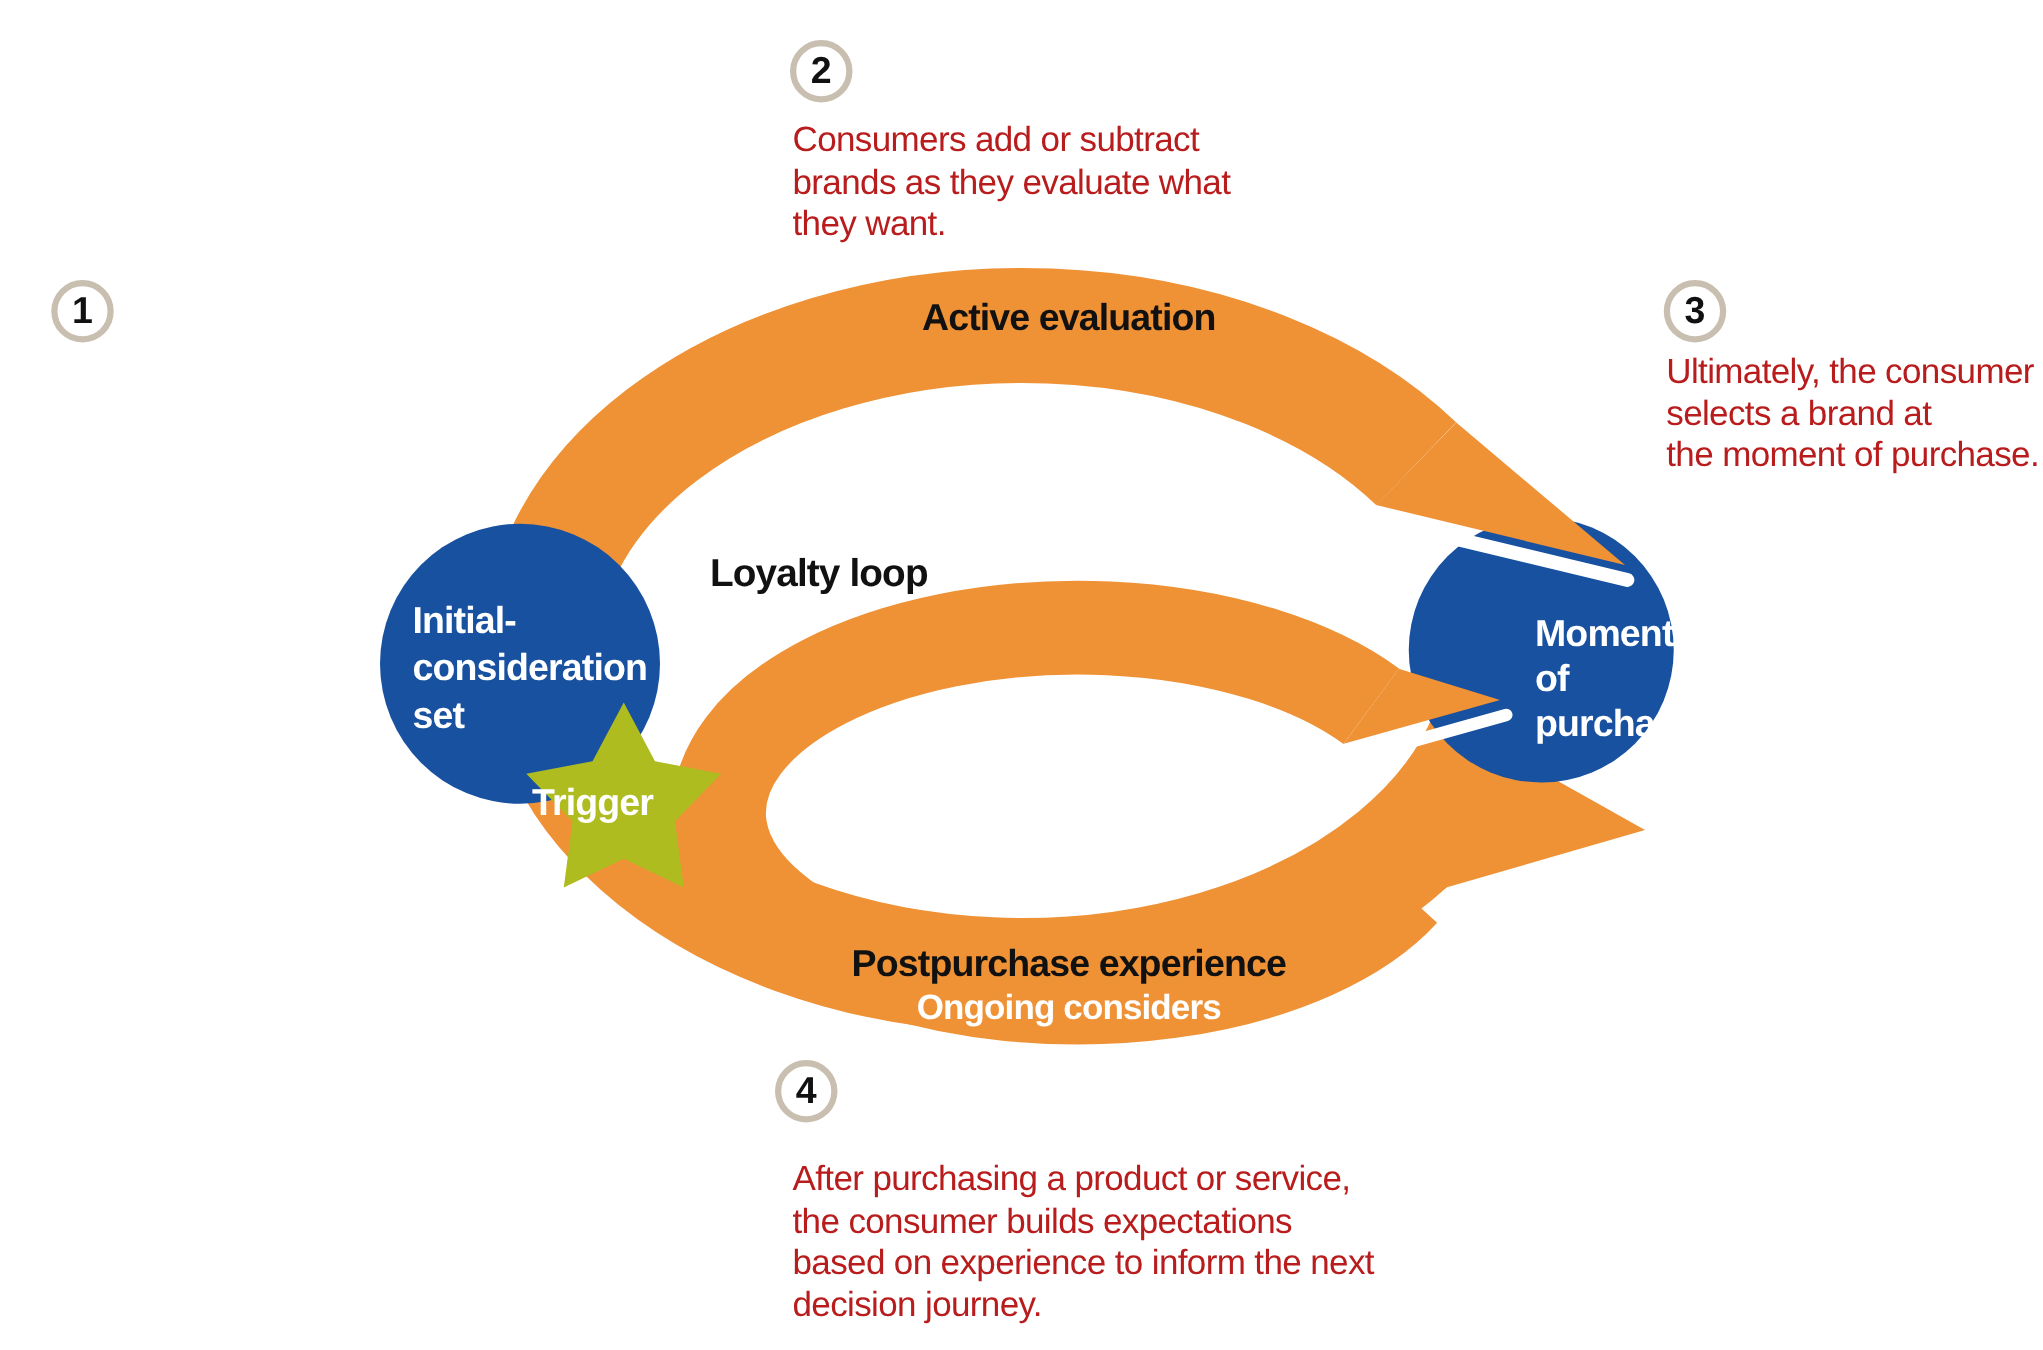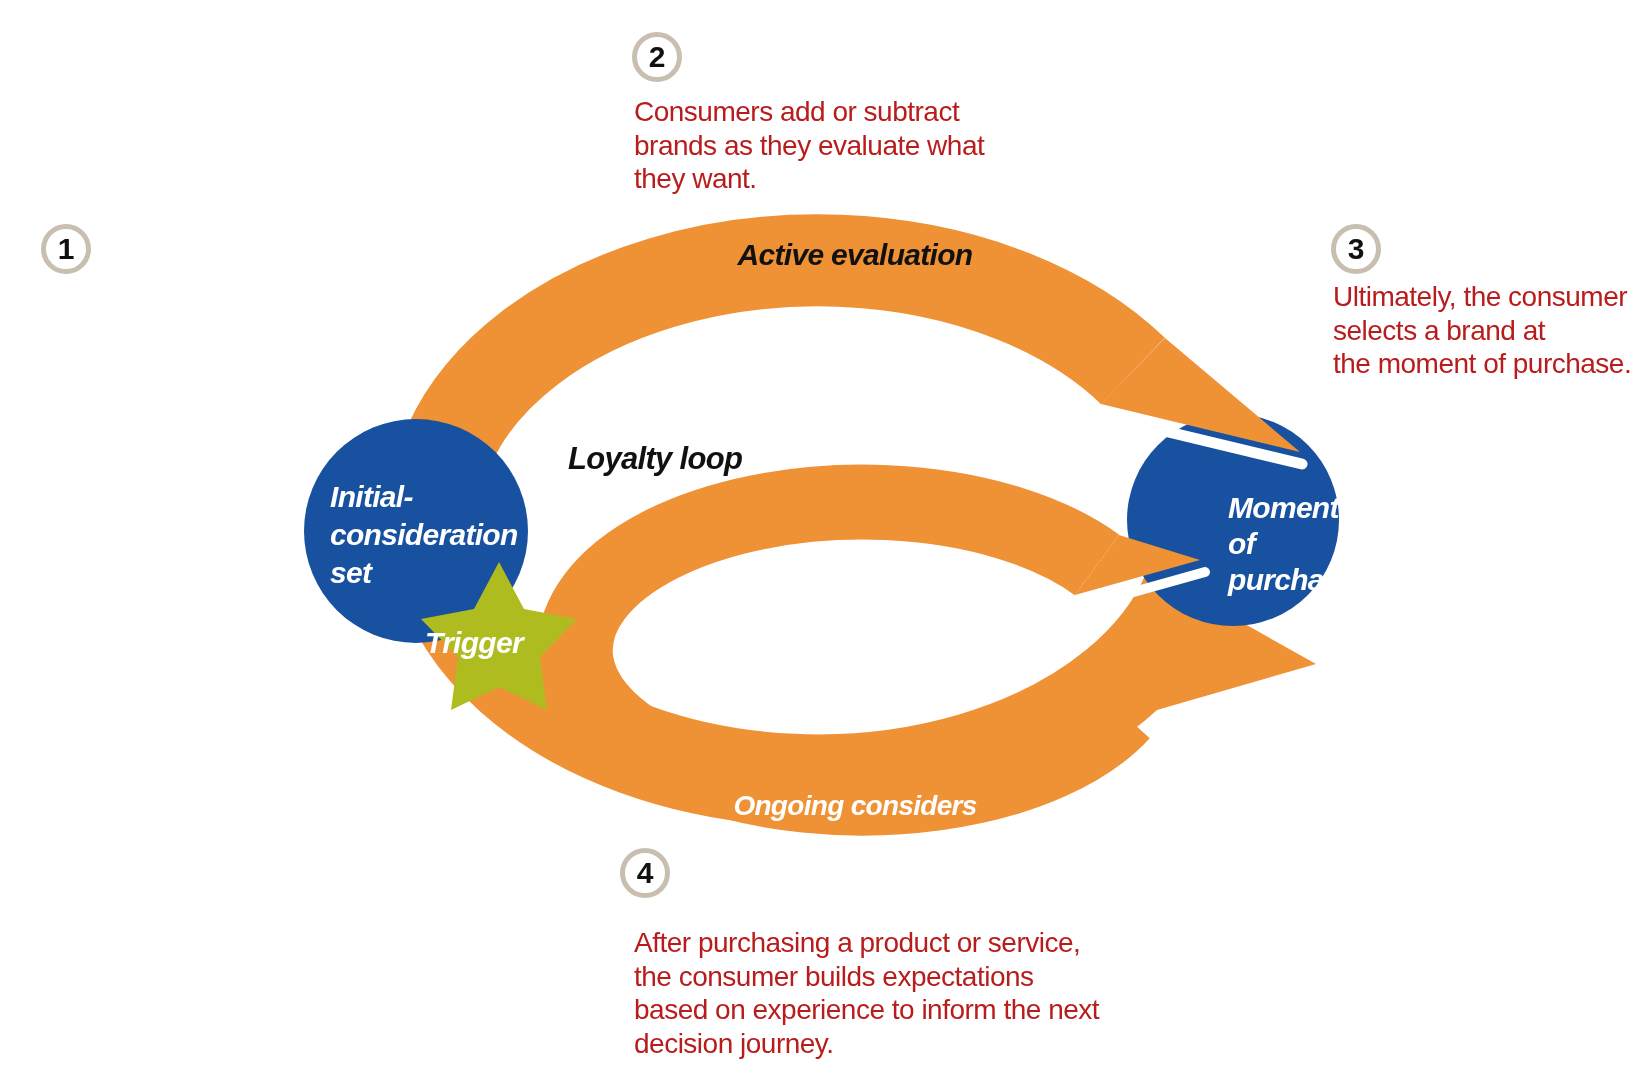--- a/index.html
+++ b/index.html
@@ -11,21 +11,21 @@
   .badge{
     position:absolute;width:50px;height:50px;border-radius:50%;
     border:5px solid #C9BFB0;background:#fff;box-sizing:border-box;
     display:flex;align-items:center;justify-content:center;
     font-size:30px;font-weight:bold;color:#111;
   }
   .para{
     position:absolute;font-size:28px;line-height:33.5px;color:#b91c1c;
     letter-spacing:-0.5px;white-space:pre-line;
   }
-  .lbl{position:absolute;font-weight:bold;letter-spacing:-0.7px;white-space:pre-line;font-style:italic;}
+  .lbl{position:absolute;font-weight:bold;letter-spacing:-0.7px;white-space:pre-line;}
   .lbl-black{color:#111;}
   .lbl-white{color:#fff;}
   .ctr{text-align:center;transform:translateX(-50%);}
 </style>
 </head>
 <body>
 
 <div id="canvas">
 
   <svg id="ring-svg" width="1634" height="1080" viewBox="0 0 1634 1080">
@@ -74,20 +74,21 @@
   </div>
   <div class="para" style="left:634px;top:926px;width:520px;">After purchasing a product or service,
 the consumer builds expectations
 based on experience to inform the next
 decision journey.</div>
 
   <div class="lbl lbl-black ctr" style="left:855px;top:238px;font-size:30px;">Active evaluation</div>
 
   <div class="lbl lbl-black" style="left:568px;top:441px;font-size:31px;">Loyalty loop</div>
 
+  <div class="lbl lbl-black ctr" style="left:855px;top:755px;font-size:30px;">Postpurchase experience</div>
   <div class="lbl lbl-white ctr" style="left:855px;top:790px;font-size:28px;">Ongoing considers</div>
 
   <div class="lbl lbl-white" style="left:1228px;top:490px;font-size:30px;line-height:36px;">Moment
 of
 purchase</div>
 
   <div class="lbl lbl-white" style="left:330px;top:478px;font-size:30px;line-height:38px;">Initial-
 consideration
 set</div>
 

